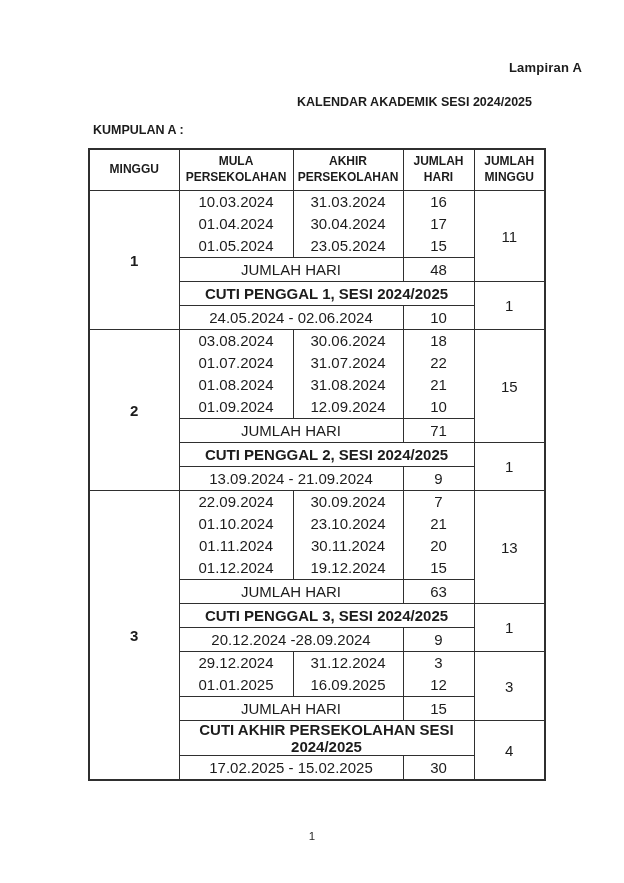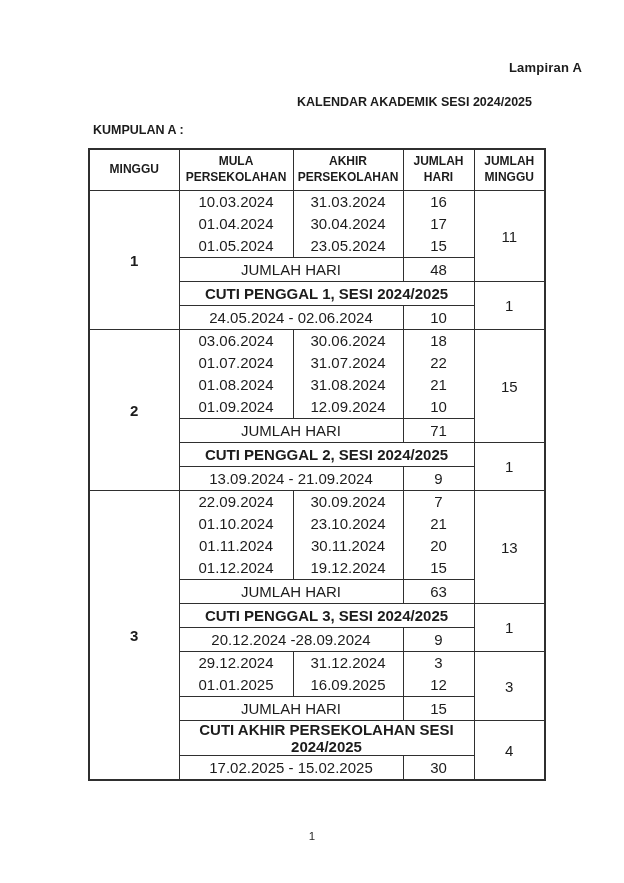--- a/index.html
+++ b/index.html
@@ -151,21 +151,21 @@
         <td class="minggu" rowspan="2">1</td>
       </tr>
       <tr class="sm">
         <td colspan="2">24.05.2024 - 02.06.2024</td>
         <td>10</td>
       </tr>
 
       <tr>
         <td class="penggal" rowspan="4">2</td>
         <td class="dates">
-          <div>03.06.2024</div>
+          <div>03.08.2024</div>
           <div>01.07.2024</div>
           <div>01.08.2024</div>
           <div>01.09.2024</div>
         </td>
         <td class="dates">
           <div>30.06.2024</div>
           <div>31.07.2024</div>
           <div>31.08.2024</div>
           <div>12.09.2024</div>
         </td>

